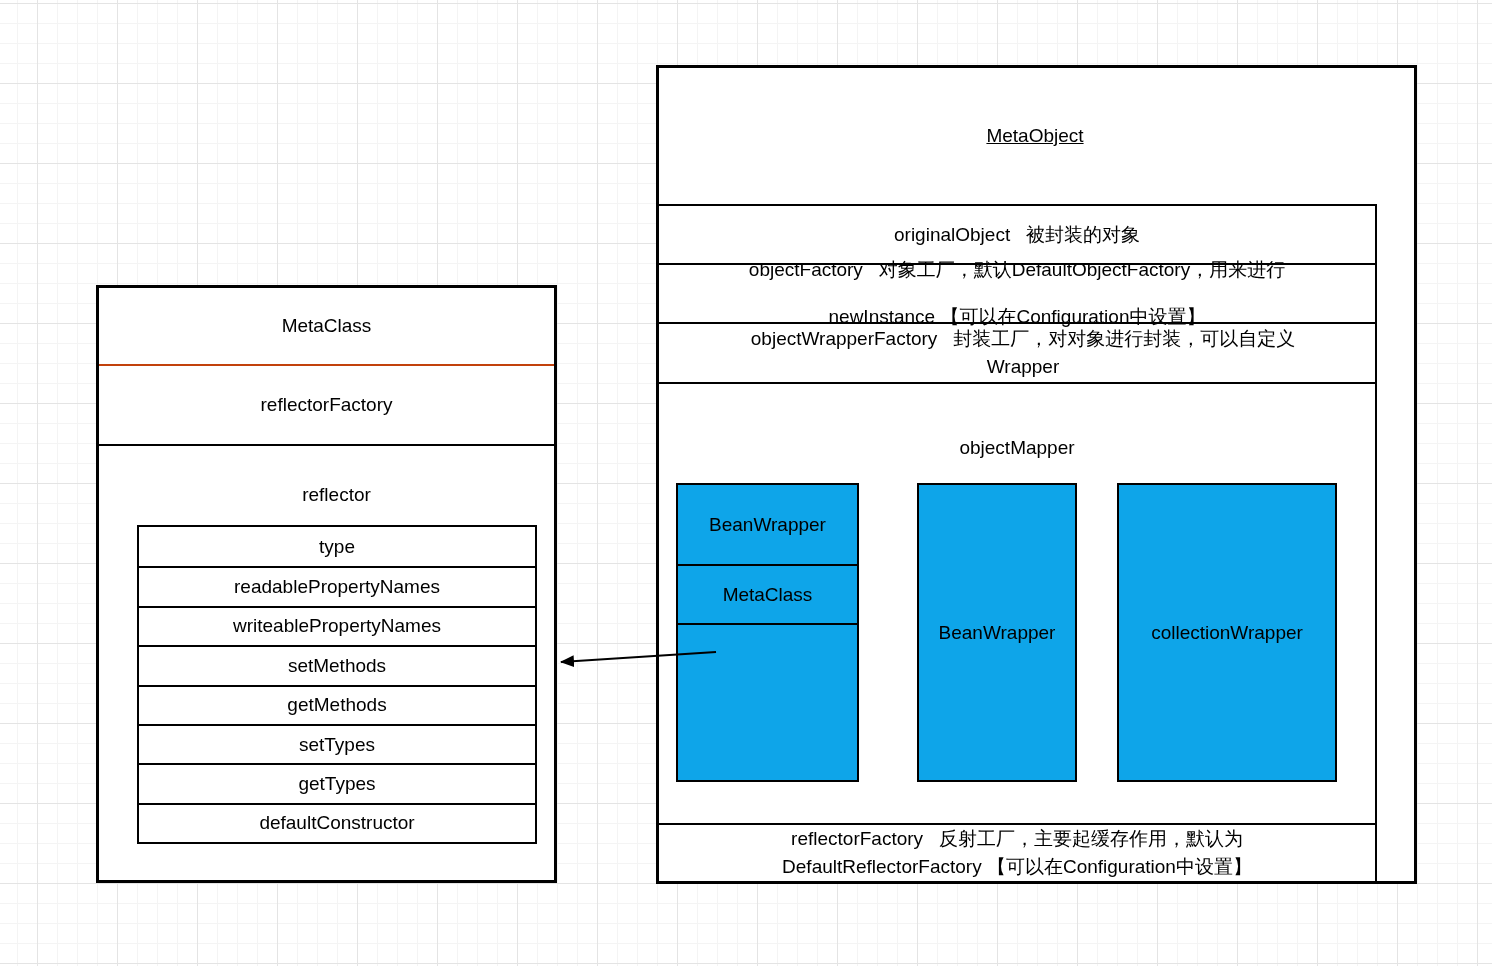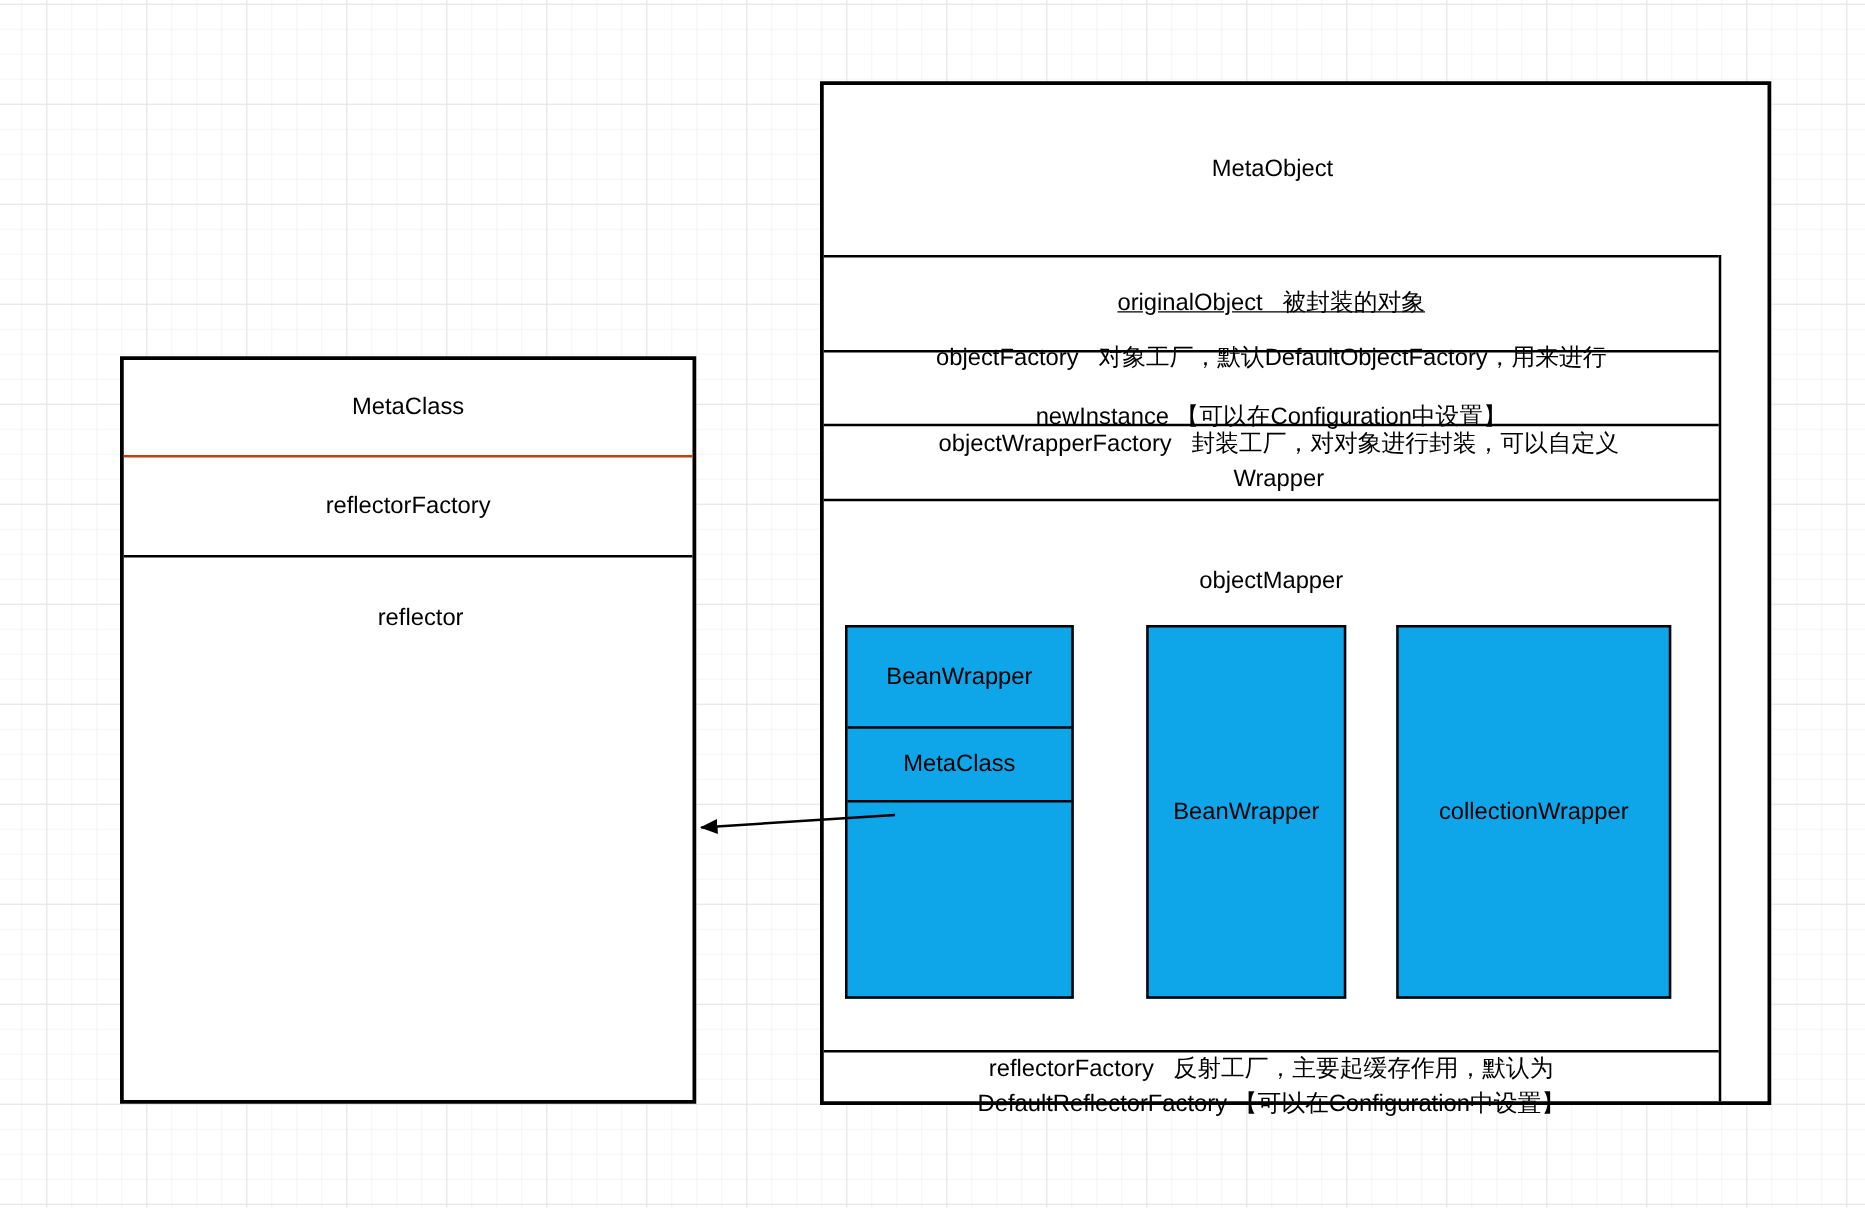--- a/index.html
+++ b/index.html
@@ -52,33 +52,33 @@
   }
   .trow {
     display: flex; align-items: center; justify-content: center;
     border-top: 2px solid #000; box-sizing: border-box;
   }
   .trow:first-child { border-top: none; }
 
   
   #metaobject-box { left: 656px; top: 65px; width: 761px; height: 819px; }
   .mo-title {
-    position: absolute; left: 0; top: 0; width: 718px; height: 136px;
-    display: flex; align-items: center; justify-content: center;
+    position: absolute; left: 17px; top: 0; width: 718px; height: 136px;
+    display: flex; align-items: center; justify-content: center; text-decoration: underline;
   }
   .mo-cells {
     position: absolute; left: 0; top: 136px; width: 718px; height: 677px;
     border-right: 2px solid #000; box-sizing: border-box;
   }
   .mo-cell {
     border-top: 2px solid #000; box-sizing: border-box;
     display: flex; flex-direction: column; align-items: center; justify-content: center;
     text-align: center; line-height: 28px;
   }
-  #cell-original { height: 76px; text-decoration: underline; }
+  #cell-original { height: 59px; }
   #cell-objectfactory { height: 59px; gap: 19px; }
   #cell-objectwrapperfactory { height: 60px; padding-left: 12px; }
   #cell-objectmapper { height: 441px; display: block; position: relative; }
   #cell-reflectorfactory { height: 57px; }
   .mapper-label { position: absolute; top: 50px; left: 0; width: 100%; text-align: center; }
 
   .wbox {
     position: absolute; background: #0ea5e9;
     border: 2px solid #000; box-sizing: border-box;
   }
@@ -97,20 +97,30 @@
 </head>
 <body>
 
 <div class="canvas">
 
   <div class="box" id="metaclass-box">
     <div class="mc-title cline">MetaClass</div>
     <div class="mc-row cline">reflectorFactory</div>
     <div class="mc-reflector">
       <div class="reflector-label cline">reflector</div>
+      <div class="reflector-table">
+        <div class="trow cline">type</div>
+        <div class="trow cline">readablePropertyNames</div>
+        <div class="trow cline">writeablePropertyNames</div>
+        <div class="trow cline">setMethods</div>
+        <div class="trow cline">getMethods</div>
+        <div class="trow cline">setTypes</div>
+        <div class="trow cline">getTypes</div>
+        <div class="trow cline">defaultConstructor</div>
+      </div>
     </div>
   </div>
 
   <div class="box" id="metaobject-box">
     <div class="mo-title cline">MetaObject</div>
 
     <div class="mo-cells">
       <div class="mo-cell" id="cell-original">
         <div class="cline">originalObject   被封装的对象</div>
       </div>

